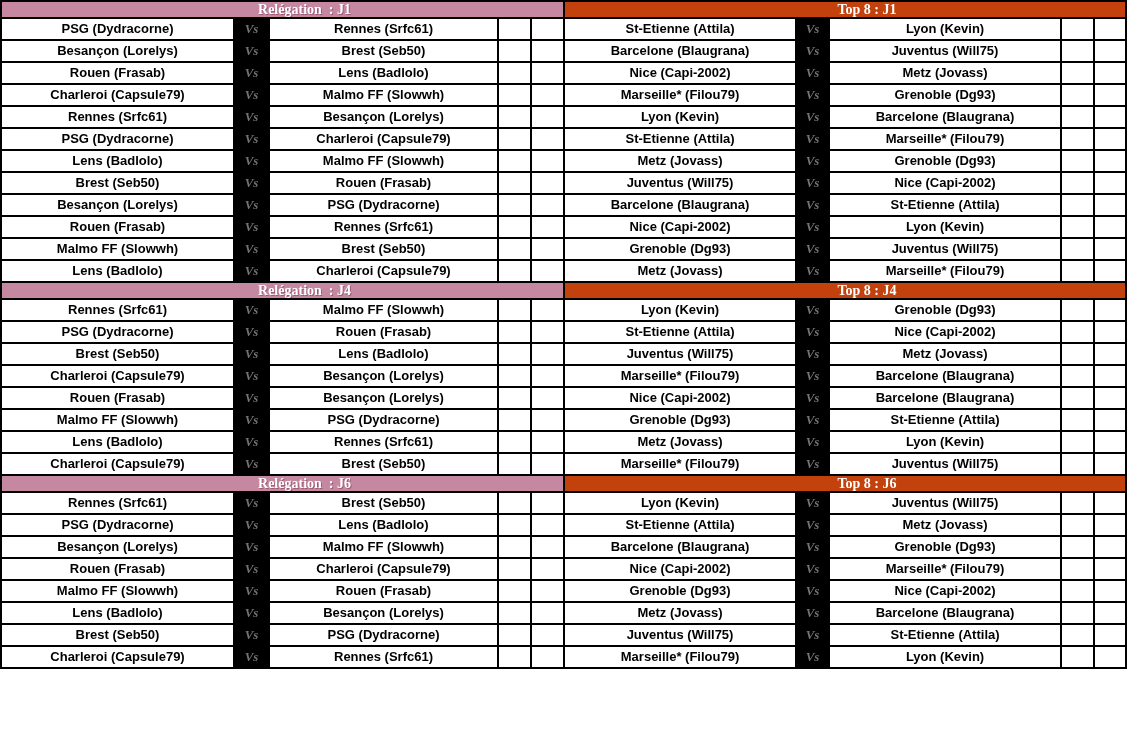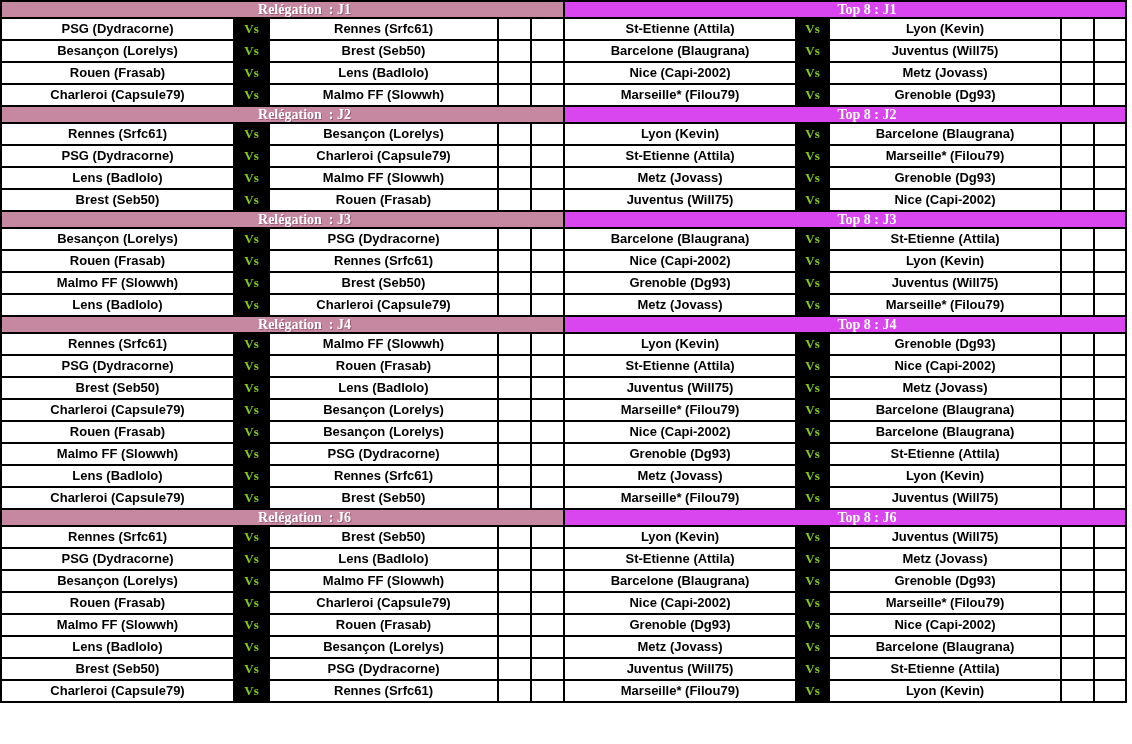--- a/index.html
+++ b/index.html
@@ -28,41 +28,42 @@
     background: #ffffff;
     color: #000000;
     font-family: "Liberation Sans", sans-serif;
     font-weight: bold;
     font-size: 13px;
     text-align: center;
     white-space: nowrap;
   }
   td.vs {
     background: #000000;
-    color: #84cc16;
+    color: #737373;
     font-family: "Liberation Serif", serif;
     font-weight: bold;
     font-size: 13px;
     text-align: center;
+    font-style: italic;
   }
   td.score { background: #ffffff; }
   tr.section-header-row td {
     font-family: "Liberation Serif", serif;
     font-weight: bold;
     font-size: 14px;
     color: #ffffff;
     text-align: center;
     white-space: pre;
     padding-left: 44px;
   }
   td.rel-header {
     background: #c687a0;
     text-shadow: 1px 1px 0 rgba(102, 36, 58, 0.45);
   }
-  td.top8-header { background: #d946ef; }
+  td.top8-header { background: #c2410c; }
 </style>
 </head>
 <body>
 
 <table class="fixtures">
   <colgroup>
     <col style="width:233px">
       <col style="width:35px">
       <col style="width:229px">
       <col style="width:33px">
@@ -119,75 +120,67 @@
         <td class="vs">Vs</td>
         <td class="team">Malmo FF (Slowwh)</td>
         <td class="score"></td>
         <td class="score"></td>
         <td class="team">Marseille* (Filou79)</td>
         <td class="vs">Vs</td>
         <td class="team">Grenoble (Dg93)</td>
         <td class="score"></td>
         <td class="score"></td>
       </tr>
-      <tr class="section-header-row">
-        <td class="rel-header" colspan="5">Relégation  : J2</td>
-        <td class="top8-header" colspan="5">Top 8 : J2</td>
-      </tr>
-      <tr class="match-row">
-        <td class="team">Rennes (Srfc61)</td>
-        <td class="vs">Vs</td>
-        <td class="team">Besançon (Lorelys)</td>
-        <td class="score"></td>
-        <td class="score"></td>
-        <td class="team">Lyon (Kevin)</td>
-        <td class="vs">Vs</td>
-        <td class="team">Barcelone (Blaugrana)</td>
-        <td class="score"></td>
-        <td class="score"></td>
-      </tr>
-      <tr class="match-row">
-        <td class="team">PSG (Dydracorne)</td>
-        <td class="vs">Vs</td>
-        <td class="team">Charleroi (Capsule79)</td>
-        <td class="score"></td>
-        <td class="score"></td>
-        <td class="team">St-Etienne (Attila)</td>
-        <td class="vs">Vs</td>
-        <td class="team">Marseille* (Filou79)</td>
-        <td class="score"></td>
-        <td class="score"></td>
-      </tr>
-      <tr class="match-row">
-        <td class="team">Lens (Badlolo)</td>
-        <td class="vs">Vs</td>
-        <td class="team">Malmo FF (Slowwh)</td>
-        <td class="score"></td>
-        <td class="score"></td>
-        <td class="team">Metz (Jovass)</td>
-        <td class="vs">Vs</td>
-        <td class="team">Grenoble (Dg93)</td>
-        <td class="score"></td>
-        <td class="score"></td>
-      </tr>
-      <tr class="match-row">
-        <td class="team">Brest (Seb50)</td>
-        <td class="vs">Vs</td>
-        <td class="team">Rouen (Frasab)</td>
-        <td class="score"></td>
-        <td class="score"></td>
-        <td class="team">Juventus (Will75)</td>
-        <td class="vs">Vs</td>
-        <td class="team">Nice (Capi-2002)</td>
-        <td class="score"></td>
-        <td class="score"></td>
-      </tr>
-      <tr class="section-header-row">
-        <td class="rel-header" colspan="5">Relégation  : J3</td>
-        <td class="top8-header" colspan="5">Top 8 : J3</td>
+      <tr class="match-row">
+        <td class="team">Rennes (Srfc61)</td>
+        <td class="vs">Vs</td>
+        <td class="team">Besançon (Lorelys)</td>
+        <td class="score"></td>
+        <td class="score"></td>
+        <td class="team">Lyon (Kevin)</td>
+        <td class="vs">Vs</td>
+        <td class="team">Barcelone (Blaugrana)</td>
+        <td class="score"></td>
+        <td class="score"></td>
+      </tr>
+      <tr class="match-row">
+        <td class="team">PSG (Dydracorne)</td>
+        <td class="vs">Vs</td>
+        <td class="team">Charleroi (Capsule79)</td>
+        <td class="score"></td>
+        <td class="score"></td>
+        <td class="team">St-Etienne (Attila)</td>
+        <td class="vs">Vs</td>
+        <td class="team">Marseille* (Filou79)</td>
+        <td class="score"></td>
+        <td class="score"></td>
+      </tr>
+      <tr class="match-row">
+        <td class="team">Lens (Badlolo)</td>
+        <td class="vs">Vs</td>
+        <td class="team">Malmo FF (Slowwh)</td>
+        <td class="score"></td>
+        <td class="score"></td>
+        <td class="team">Metz (Jovass)</td>
+        <td class="vs">Vs</td>
+        <td class="team">Grenoble (Dg93)</td>
+        <td class="score"></td>
+        <td class="score"></td>
+      </tr>
+      <tr class="match-row">
+        <td class="team">Brest (Seb50)</td>
+        <td class="vs">Vs</td>
+        <td class="team">Rouen (Frasab)</td>
+        <td class="score"></td>
+        <td class="score"></td>
+        <td class="team">Juventus (Will75)</td>
+        <td class="vs">Vs</td>
+        <td class="team">Nice (Capi-2002)</td>
+        <td class="score"></td>
+        <td class="score"></td>
       </tr>
       <tr class="match-row">
         <td class="team">Besançon (Lorelys)</td>
         <td class="vs">Vs</td>
         <td class="team">PSG (Dydracorne)</td>
         <td class="score"></td>
         <td class="score"></td>
         <td class="team">Barcelone (Blaugrana)</td>
         <td class="vs">Vs</td>
         <td class="team">St-Etienne (Attila)</td>

